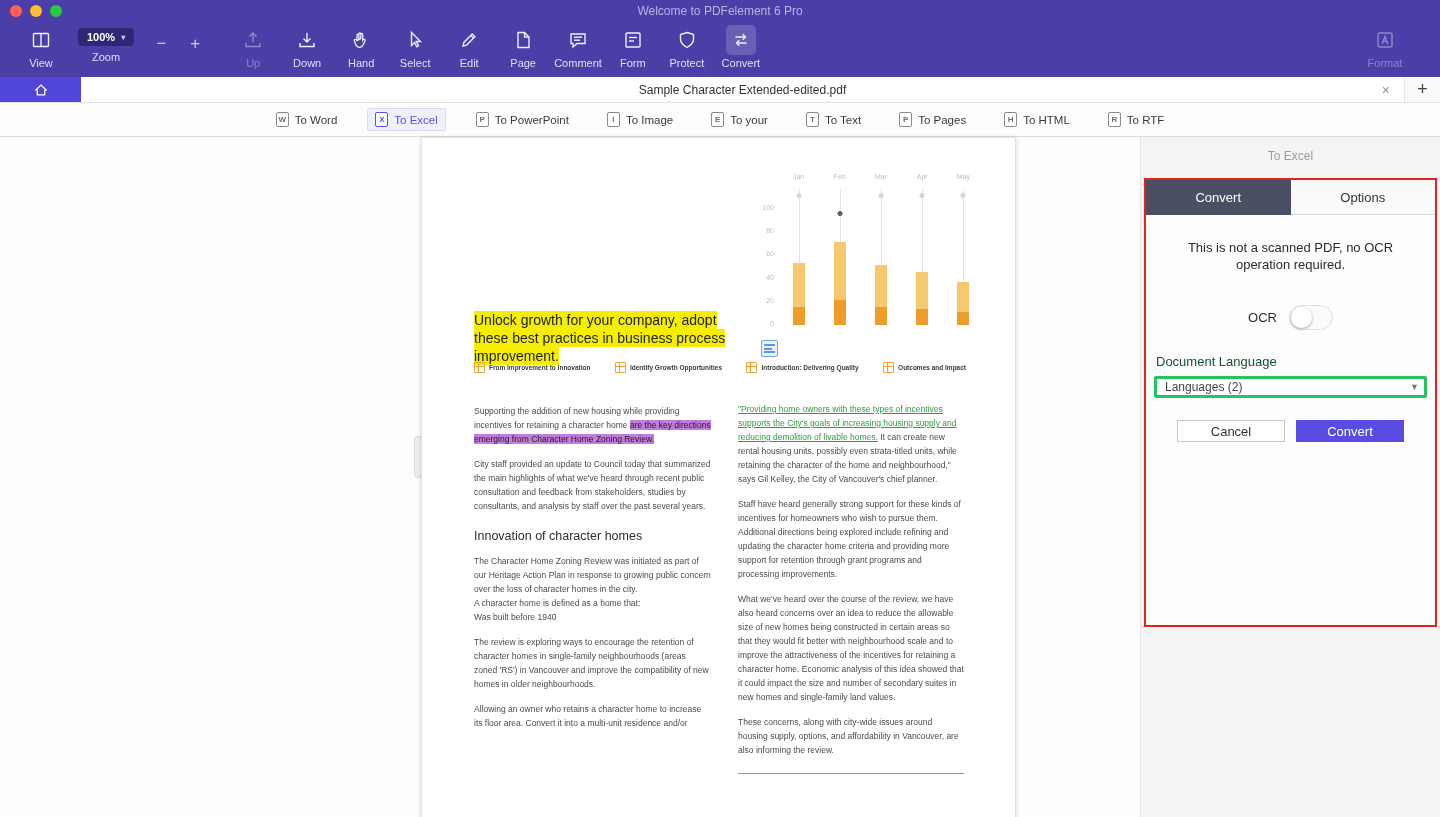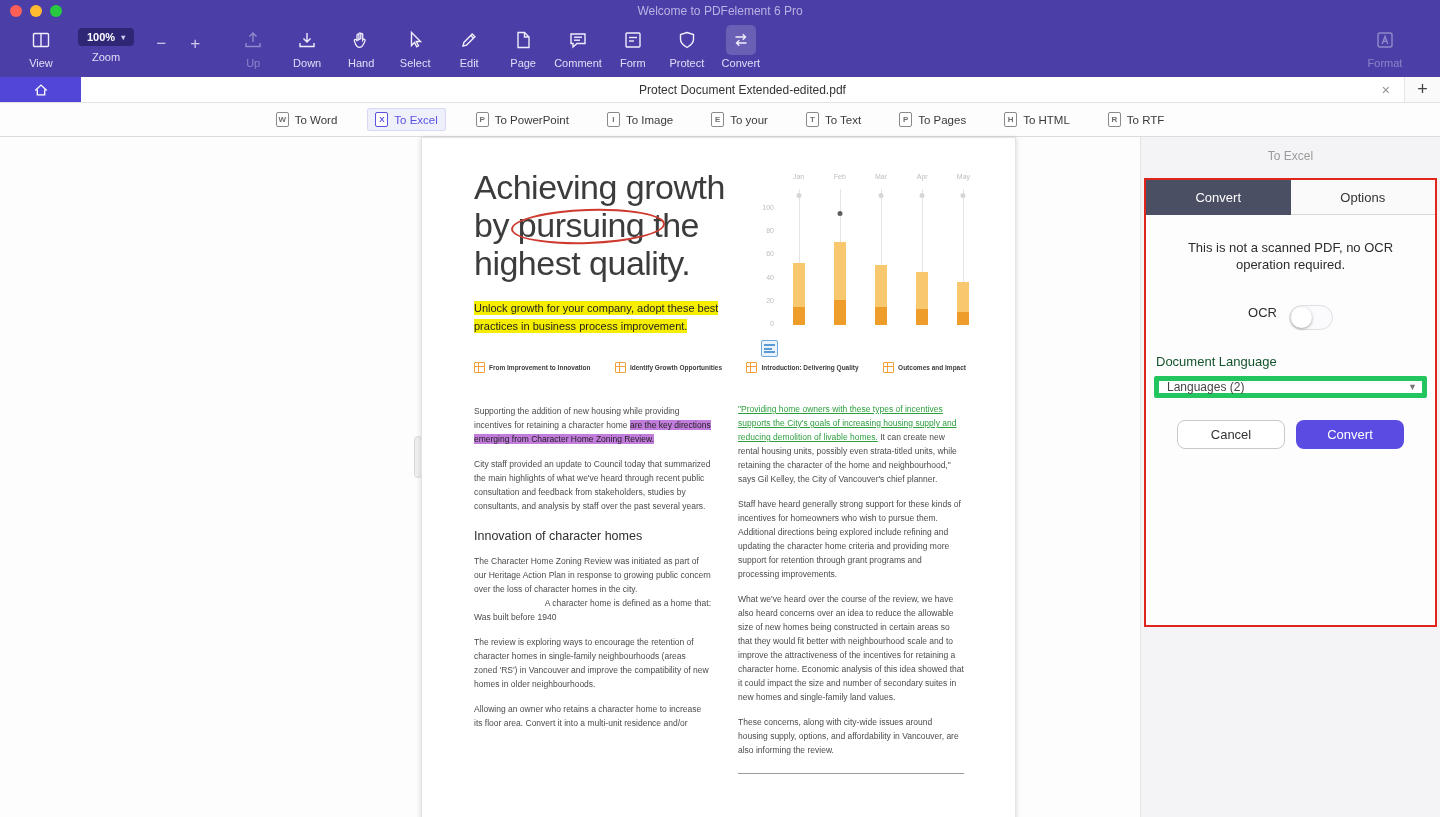--- a/index.html
+++ b/index.html
@@ -41,21 +41,21 @@
   .cv-item.active .cv-icon { border-color:#5a51e0; color:#5a51e0; }
 
   
   .content { position:absolute; top:137px; left:0; right:0; bottom:0; background:#fdfdfd; }
   .page-handle { position:absolute; left:414px; top:299px; width:8px; height:42px; background:#efefef; border:1px solid #d8d8d8; border-radius:4px; }
   .page { position:absolute; left:421px; top:0; width:595px; height:690px; background:#fff; border:1px solid #e3e3e3; box-shadow:0 1px 5px rgba(0,0,0,.16); }
 
   .doc-heading { position:absolute; left:52px; top:30px; width:290px; font-size:34px; line-height:38px; font-weight:300; letter-spacing:-.5px; color:#3c3c3c; }
   .circled { position:relative; display:inline-block; }
   .circled .ring { position:absolute; left:-7px; top:3px; width:calc(100% + 28px); height:35px; border:2px solid #cf3a30; border-radius:50%; transform:rotate(-2deg); pointer-events:none; }
-  .doc-yellow { position:absolute; left:52px; top:161px; width:272px; font-size:11px; line-height:18px; color:#1f1f1f; }
+  .doc-yellow { position:absolute; left:52px; top:173px; width:272px; font-size:14px; line-height:18px; color:#1f1f1f; }
   .doc-yellow span { background:#f6ee00; padding:1px 0; box-decoration-break:clone; -webkit-box-decoration-break:clone; }
 
   
   .mini-chart { position:absolute; left:330px; top:35px; width:232px; height:172px; display:flex; }
   .chart-axis { position:relative; width:26px; flex:none; }
   .chart-axis-in { position:absolute; top:31px; right:4px; height:123px; display:flex; flex-direction:column; justify-content:space-between; align-items:flex-end; font-size:7px; color:#bdbdbd; }
   .chart-plot { flex:1; display:flex; }
   .chart-col { flex:1; position:relative; height:172px; }
   .chart-month { position:absolute; top:0; width:100%; text-align:center; font-size:7px; color:#bdbdbd; }
   .chart-line { position:absolute; left:50%; top:16px; bottom:20px; width:1px; background:#e4e4e4; }
@@ -86,29 +86,29 @@
 
   
   .panel { position:absolute; top:0; right:0; width:300px; bottom:0; background:#f4f4f6; border-left:1px solid #e4e4e4; }
   .panel-title { text-align:center; margin-top:12px; font-size:12px; color:#9b9b9b; }
   .ocr-box { position:absolute; left:3px; top:41px; width:293px; height:449px; background:#fdfdfd; border:2px solid #e0261c; }
   .box-tabs { display:flex; height:35px; }
   .box-tab { flex:1; display:flex; align-items:center; justify-content:center; font-size:13px; }
   .box-tab.active { background:#4b4f63; color:#fff; }
   .box-tab.inactive { background:#fafafa; color:#333; border-bottom:1px solid #d8d8d8; }
   .box-msg { margin:24px auto 0; width:242px; text-align:center; font-size:13px; line-height:17px; color:#2c2c2c; }
-  .ocr-row { display:flex; align-items:flex-start; justify-content:center; gap:12px; margin-top:32px; }
+  .ocr-row { display:flex; align-items:center; justify-content:center; gap:12px; margin-top:32px; }
   .ocr-label { font-size:13px; color:#2c2c2c; }
   .toggle { width:44px; height:25px; border-radius:13px; background:#fbfbfd; border:1px solid #e0e0e4; position:relative; }
   .knob { position:absolute; left:1px; top:1px; width:21px; height:21px; border-radius:50%; background:#fff; box-shadow:0 1px 3px rgba(0,0,0,.35); }
   .lang-label { margin:24px 0 7px 10px; font-size:13px; color:#14532d; }
-  .lang-select { margin:0 8px; height:22px; border:5px solid #22c55e; border-radius:2px; background:#fff; display:flex; align-items:center; justify-content:space-between; padding:0 5px 0 8px; font-size:12px; color:#454545; }
+  .lang-select { margin:0 8px; height:22px; border:3px solid #22c55e; border-radius:2px; background:#fff; display:flex; align-items:center; justify-content:space-between; padding:0 5px 0 8px; font-size:12px; color:#454545; }
   .lang-caret { font-size:9px; color:#777; }
   .box-buttons { display:flex; justify-content:center; gap:11px; margin-top:22px; }
-  .btn { width:108px; height:29px; border-radius:8px; font-size:13px; display:flex; align-items:center; justify-content:center; }
+  .btn { width:108px; height:22px; border-radius:0; font-size:13px; display:flex; align-items:center; justify-content:center; }
   .btn.cancel { background:#fff; border:1px solid #c9c9c9; color:#333; }
   .btn.primary { background:#5a4be2; color:#fff; }
 </style>
 </head>
 <body>
 
 <div class="app">
 
   <div class="header">
     <div class="titlebar">
@@ -255,21 +255,21 @@
   </div>
 
   <div class="tabbar">
     <div class="home-btn">
       <svg width="18" height="18" viewBox="0 0 22 22" fill="none" stroke="#fff" stroke-width="1.6">
           <path d="M4 11.5 11 5l7 6.5"></path>
           <path d="M6.5 10.5V17h9v-6.5"></path>
         </svg>
     </div>
     <div class="tab">
-      <span>Protect Document Extended-edited.pdf</span>
+      <span>Sample Character Extended-edited.pdf</span>
       <span class="tab-close">×</span>
     </div>
     <div class="new-tab">+</div>
   </div>
 
   <div class="convertbar">
     <div class="cv-item">
       <span class="cv-icon">W</span>
       <span>To Word</span>
     </div>
@@ -304,21 +304,20 @@
     <div class="cv-item">
       <span class="cv-icon">R</span>
       <span>To RTF</span>
     </div>
   </div>
 
   <div class="content">
     <div class="page-handle"></div>
 
     <div class="page">
-      <div class="doc-heading"><span>Achieving growth by </span><span class="circled"><span>pursuing</span><span class="ring"></span></span><span> the highest quality.</span></div>
 
       <div class="doc-yellow"><span>Unlock growth for your company, adopt these best practices in business process improvement.</span></div>
 
       <div class="mini-chart">
         <div class="chart-axis">
           <div class="chart-axis-in">
               <div>100</div>
               <div>80</div>
               <div>60</div>
               <div>40</div>
@@ -388,21 +387,21 @@
           <span class="f-icon"></span>
           <span class="f-label">Outcomes and Impact</span>
         </div>
       </div>
 
       <div class="col-left">
         <p><span>Supporting the addition of new housing while providing incentives for retaining a character home </span><span class="hl-purple">are the key directions emerging from Character Home Zoning Review.</span></p>
         <p>City staff provided an update to Council today that summarized the main highlights of what we've heard through recent public consultation and feedback from stakeholders, studies by consultants, and analysis by staff over the past several years.</p>
         <div class="col-h2">Innovation of character homes</div>
         <p style="margin-bottom:0;"><span>The Character Home Zoning Review was initiated as part of our Heritage Action Plan in response to growing public concern over the loss of character homes in the city.</span></p>
-        <p style="margin-bottom:0;text-align:right;">A character home is defined as a home that:</p>
+        <p style="margin-bottom:0;">A character home is defined as a home that:</p>
         <p>Was built before 1940</p>
         <p>The review is exploring ways to encourage the retention of character homes in single-family neighbourhoods (areas zoned 'RS') in Vancouver and improve the compatibility of new homes in older neighbourhoods.</p>
         <p>Allowing an owner who retains a character home to increase its floor area. Convert it into a multi-unit residence and/or</p>
       </div>
 
       <div class="col-right">
         <p><span class="green-link">"Providing home owners with these types of incentives supports the City's goals of increasing housing supply and reducing demolition of livable homes.</span><span> It can create new rental housing units, possibly even strata-titled units, while retaining the character of the home and neighbourhood," says Gil Kelley, the City of Vancouver's chief planner.</span></p>
         <p>Staff have heard generally strong support for these kinds of incentives for homeowners who wish to pursue them. Additional directions being explored include refining and updating the character home criteria and providing more support for retention through grant programs and processing improvements.</p>
         <p>What we've heard over the course of the review, we have also heard concerns over an idea to reduce the allowable size of new homes being constructed in certain areas so that they would fit better with neighbourhood scale and to improve the attractiveness of the incentives for retaining a character home. Economic analysis of this idea showed that it could impact the size and number of secondary suites in new homes and single-family land values.</p>
         <p>These concerns, along with city-wide issues around housing supply, options, and affordability in Vancouver, are also informing the review.</p>

